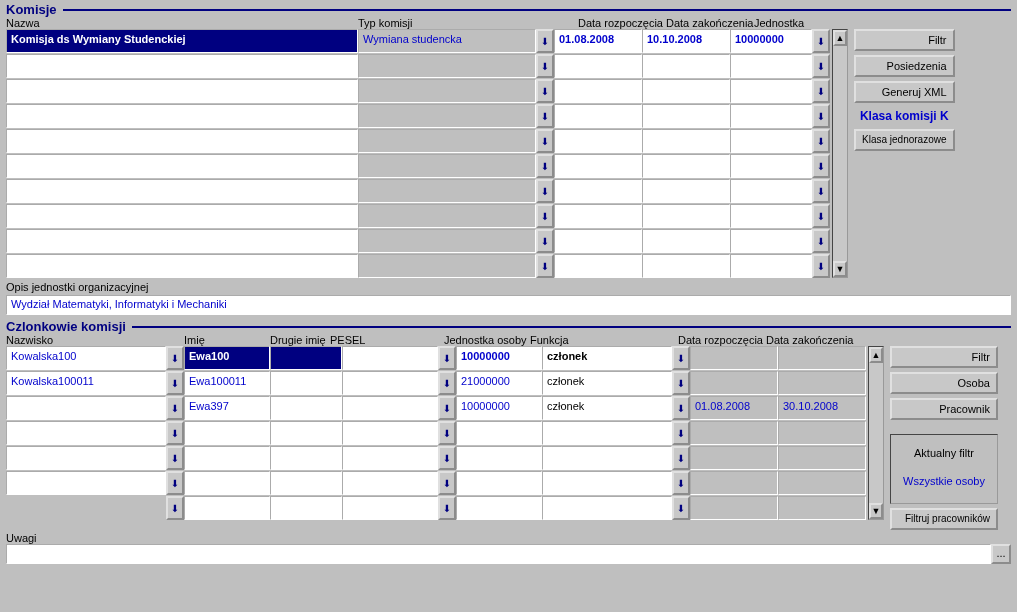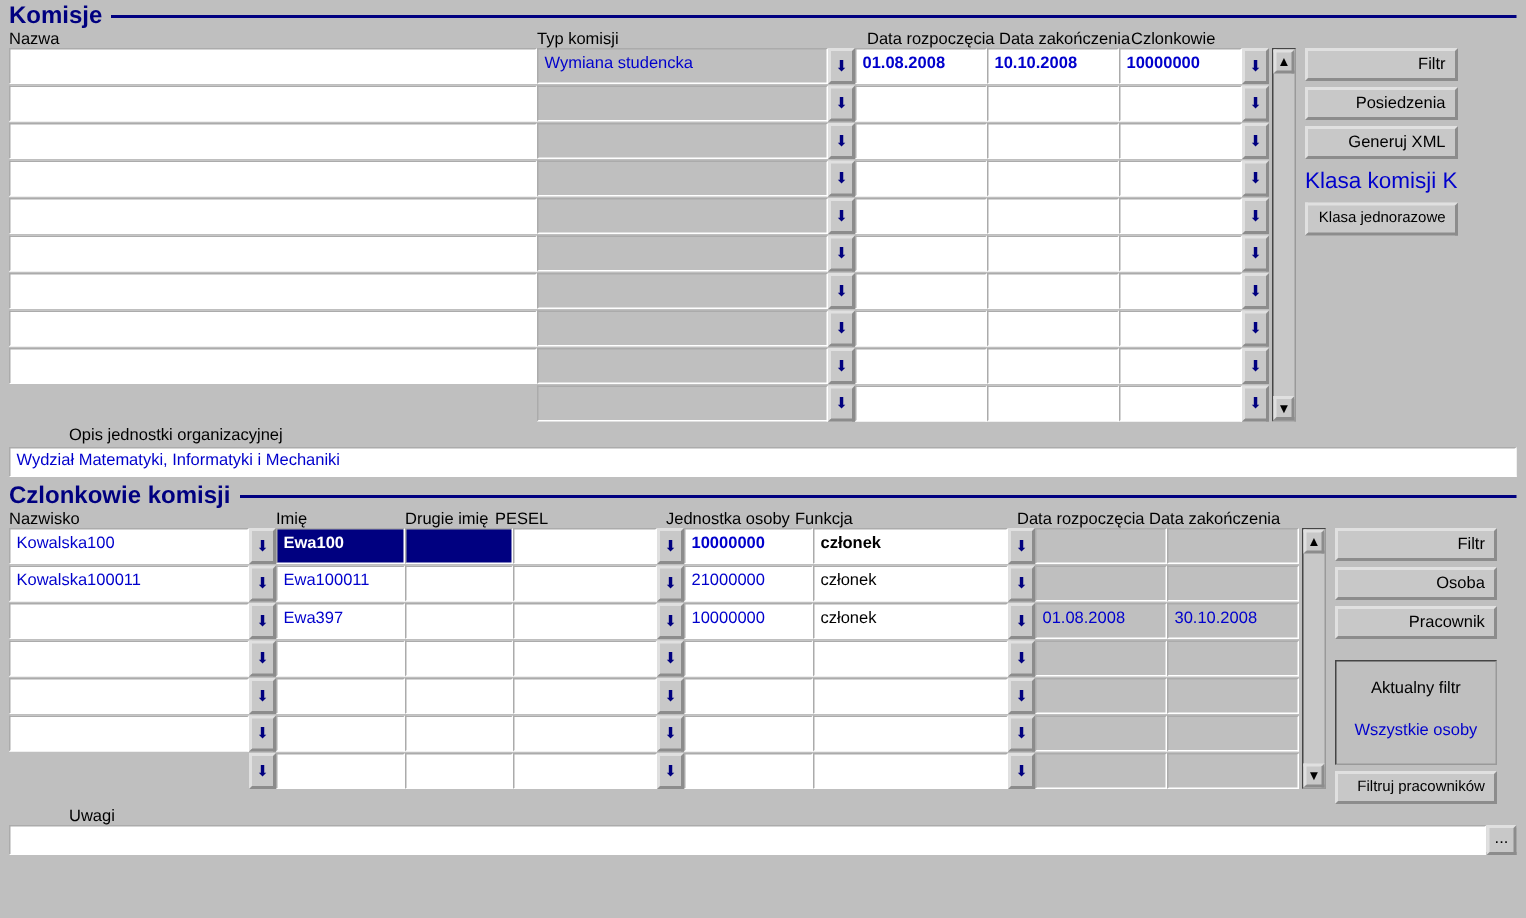--- a/index.html
+++ b/index.html
@@ -8,21 +8,21 @@
     font-family: Arial, sans-serif;
     font-size: 11px;
     color: #000;
     width: 1017px;
     height: 612px;
     overflow: hidden;
   }
   .section-title {
     color: #000080;
     font-weight: bold;
-    font-size: 16px;
+    font-size: 13px;
     padding: 2px 6px 0 6px;
     display: flex;
     align-items: center;
   }
   .section-title .line {
     flex: 1;
     height: 2px;
     background: #000080;
     margin-left: 6px;
   }
@@ -97,35 +97,34 @@
     text-align: right;
     line-height: 18px;
     padding: 0 6px;
     cursor: pointer;
     min-width: 90px;
   }
   .label-small {
     font-size: 11px;
     color: #000;
     padding: 2px 6px 0 6px;
-    margin-left: 40px;
   }
   .descbox {
     margin: 2px 6px;
     height: 20px;
     border: 1px inset #fff;
     background: #fff;
     color: #0000cc;
     padding: 2px 4px;
   }
   .klasa {
     color: #0000cc;
-    font-weight: normal;
-    font-size: 15px;
-    text-align: left;
+    font-weight: bold;
+    font-size: 12px;
+    text-align: center;
     padding: 2px 0;
   }
   .filter-box {
     border: 1px inset #999;
     background: #bfbfbf;
     padding: 12px;
     text-align: center;
   }
   .filter-box .ttl { font-size: 11px; color: #000; }
   .filter-box .val { color: #0000cc; font-size: 11px; padding: 4px 0; margin-top: 12px; }
@@ -156,38 +155,39 @@
   <span>Komisje</span>
   <span class="line"></span>
 </div>
 
 <div class="header-row">
   <div style="width:352px">Nazwa</div>
   <div style="width:202px">Typ komisji</div>
   <div style="width:18px"></div>
   <div style="width:88px">Data rozpoczęcia</div>
   <div style="width:88px">Data zakończenia</div>
-  <div style="width:82px">Czlonkowie</div>
+  <div style="width:82px">Jednostka</div>
 </div>
 
 <div class="grid-wrap">
 
   <div class="grid-col" style="width:352px">
-    <div class="cell"></div>
-    <div class="cell"></div>
-    <div class="cell"></div>
-    <div class="cell"></div>
-    <div class="cell"></div>
-    <div class="cell"></div>
-    <div class="cell"></div>
-    <div class="cell"></div>
-    <div class="cell"></div>
-  </div>
-
-  <div class="grid-col" style="width:194px">
+    <div class="cell sel">Komisja ds Wymiany Studenckiej</div>
+    <div class="cell"></div>
+    <div class="cell"></div>
+    <div class="cell"></div>
+    <div class="cell"></div>
+    <div class="cell"></div>
+    <div class="cell"></div>
+    <div class="cell"></div>
+    <div class="cell"></div>
+    <div class="cell"></div>
+  </div>
+
+  <div class="grid-col" style="width:178px">
     <div class="cell gray">Wymiana studencka</div>
     <div class="cell gray"></div>
     <div class="cell gray"></div>
     <div class="cell gray"></div>
     <div class="cell gray"></div>
     <div class="cell gray"></div>
     <div class="cell gray"></div>
     <div class="cell gray"></div>
     <div class="cell gray"></div>
     <div class="cell gray"></div>

